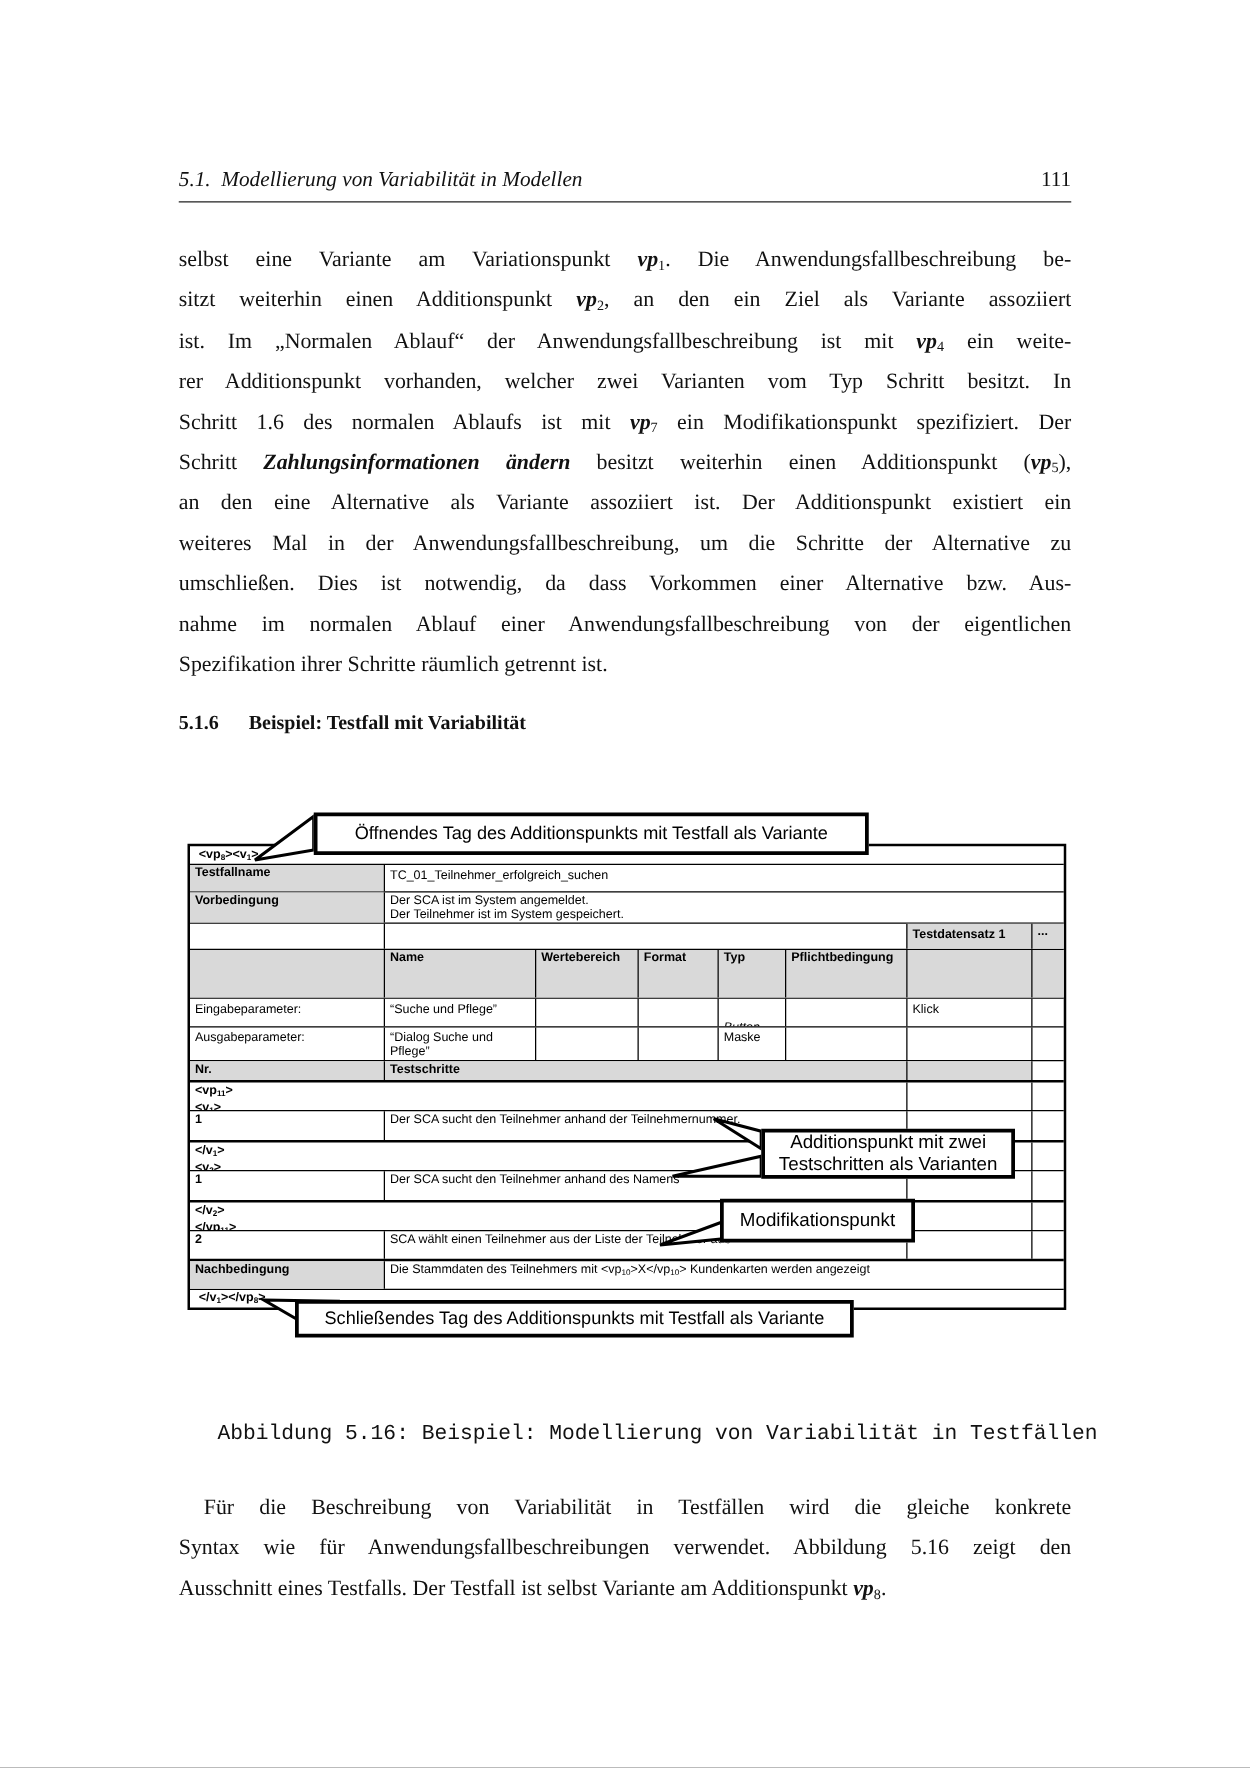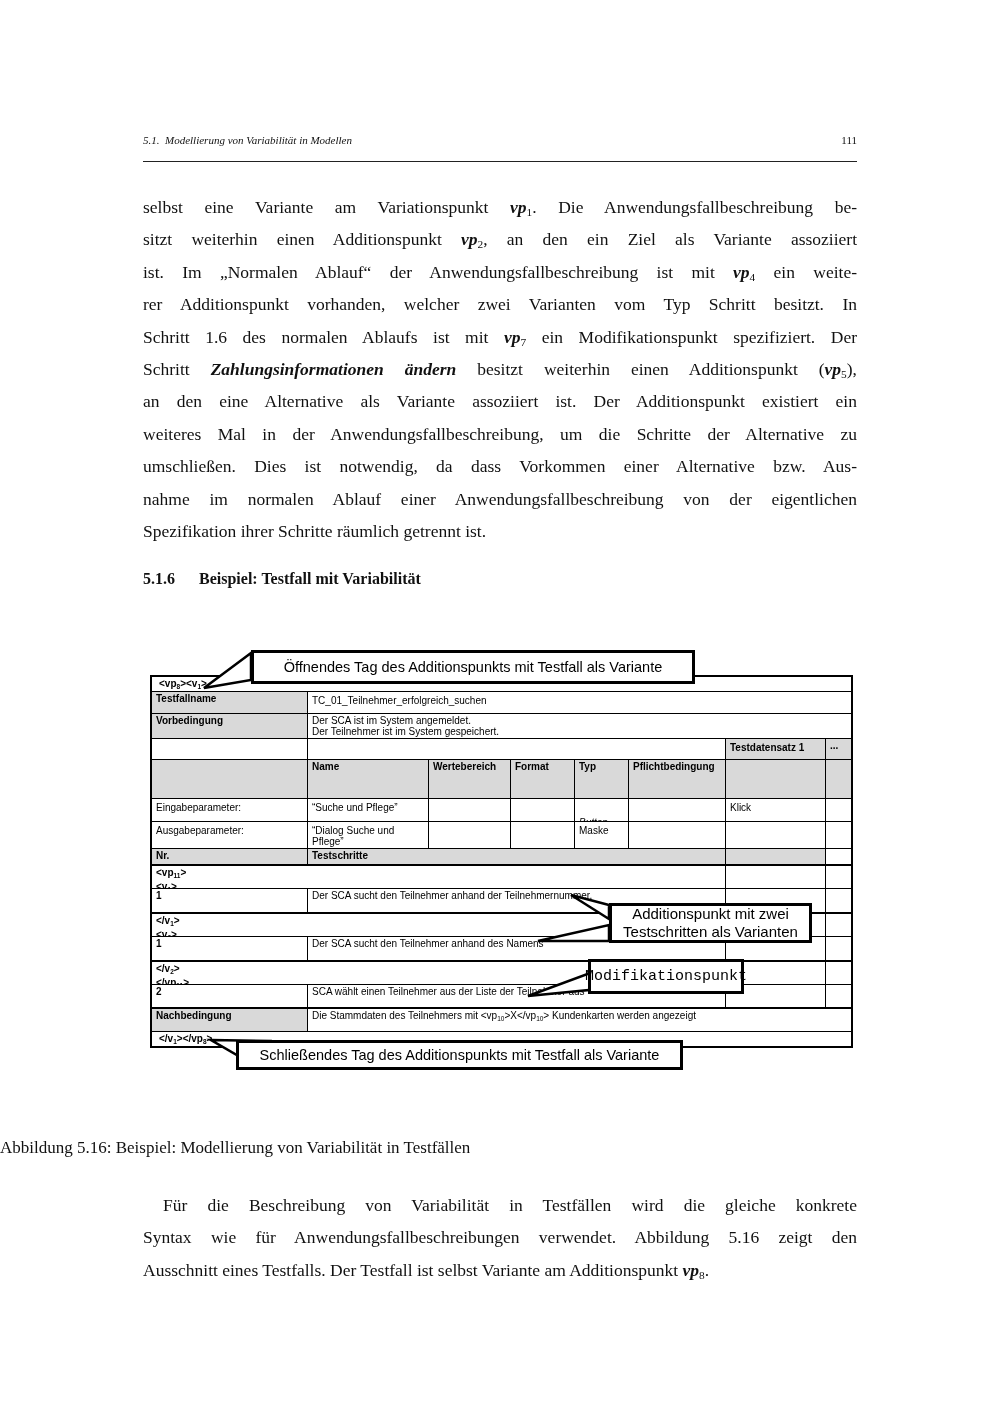--- a/index.html
+++ b/index.html
@@ -6,21 +6,21 @@
   html,body { background:#888; }
   #page {
     position:relative; width:1000px; height:1414px; background:#ffffff;
     margin:0 auto; overflow:hidden;
     font-family:"Liberation Serif", serif; color:#111;
   }
   
   #running-header {
     position:absolute; left:143px; top:134px; width:714px;
     display:flex; justify-content:space-between; align-items:baseline;
-    font-size:11px;
+    font-size:17px;
   }
   #running-header .hleft { font-style:italic; }
   #running-header .hnum { font-style:normal; }
   #header-rule { position:absolute; left:143px; top:161px; width:714px; height:1px; background:#222; }
 
   
   .para { position:absolute; left:143px; width:714px; font-size:17.5px; }
   .line { height:32.4px; line-height:32.4px; white-space:nowrap; }
   .just { text-align:justify; text-align-last:justify; white-space:normal; overflow:hidden; }
   .indent { text-indent:20px; }
@@ -56,21 +56,21 @@
   
   .callout {
     position:absolute; z-index:3; background:#fff; border:3px solid #000;
     display:flex; flex-direction:column; align-items:center; justify-content:center;
     font-family:"Liberation Sans", sans-serif; font-size:14.5px; color:#000000;
     white-space:nowrap; line-height:18px; text-align:center;
   }
   #pointer-layer { position:absolute; left:0; top:0; width:1000px; height:1414px; z-index:2; pointer-events:none; }
 
   
-  #figure-caption { position:absolute; left:0; width:878px; top:1138px; text-align:left; font-size:17px; }
+  #figure-caption { position:absolute; left:0; width:878px; top:1138px; text-align:right; font-size:17px;font-family:Liberation Mono, monospace; }
 </style>
 </head>
 <body>
 
 <div id="page">
 
   <div id="running-header">
     <span class="hleft"><span>5.1.</span>&nbsp;&nbsp;<span>Modellierung von Variabilität in Modellen</span></span>
     <span class="hnum">111</span>
   </div>
@@ -229,21 +229,21 @@
 
   <div class="callout" style="left:251px; top:650px; width:444px; height:34px;">
     <span>Öffnendes Tag des  Additionspunkts mit Testfall als Variante</span>
   </div>
 
   <div class="callout" style="left:609px; top:903px; width:203px; height:40px; font-size:15px;">
     <span>Additionspunkt mit zwei</span>
     <span>Testschritten als Varianten</span>
   </div>
 
-  <div class="callout" style="left:588px; top:959px; width:156px; height:35px; font-size:15px;font-family:Liberation Mono, monospace;">
+  <div class="callout" style="left:576px; top:959px; width:156px; height:35px; font-size:15px;">
     <span>Modifikationspunkt</span>
   </div>
 
   <div class="callout" style="left:236px; top:1040px; width:447px; height:30px;">
     <span>Schließendes Tag des Additionspunkts mit Testfall als Variante</span>
   </div>
 
   <div id="figure-caption">Abbildung 5.16: Beispiel: Modellierung von Variabilität in Testfällen</div>
 
   <div class="para" style="top:1189px;">

